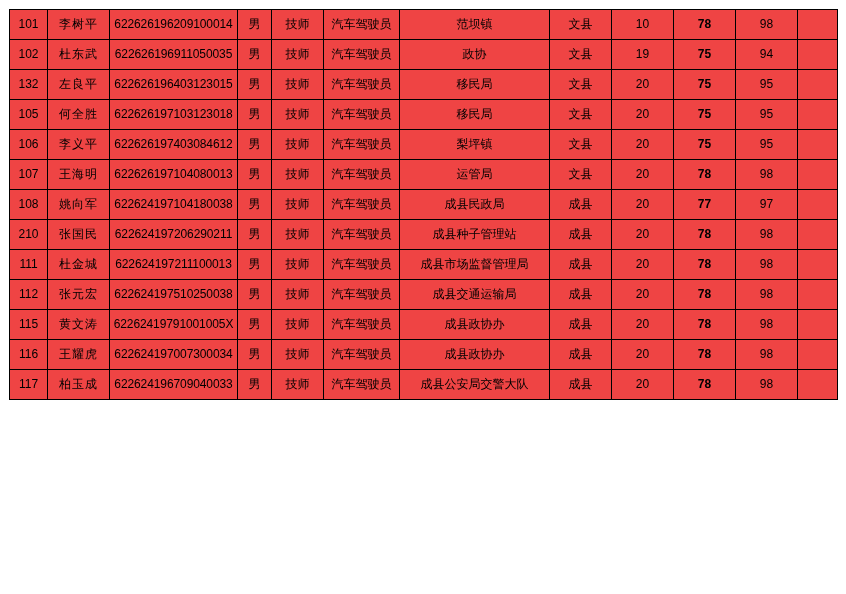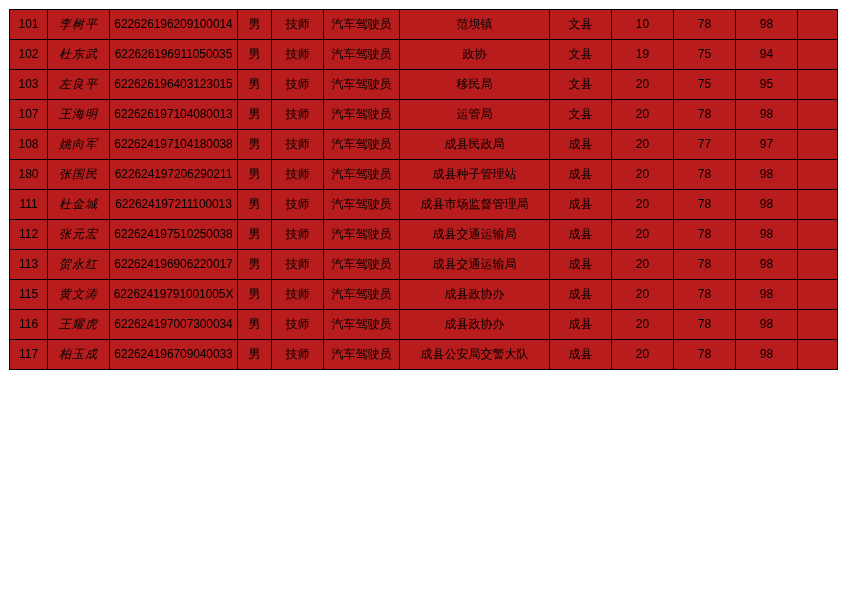--- a/index.html
+++ b/index.html
@@ -24,45 +24,45 @@
   #table-wrap {
     position: absolute;
     left: 9px;
     top: 9px;
     width: 828px;
   }
   table.roster {
     border-collapse: collapse;
     table-layout: fixed;
     width: 828px;
-    background: #b91c1c;
+    background: #ef4444;
   }
   table.roster td {
     border: 1px solid #000000;
     font-size: 12px;
     line-height: 15px;
     text-align: center;
     vertical-align: middle;
     padding: 2px 1px;
     height: 30px;
     box-sizing: border-box;
     font-family: "Liberation Sans", sans-serif;
     white-space: nowrap;
     overflow: hidden;
   }
   td.c-seq      { width: 38px; }
-  td.c-name     { width: 62px; letter-spacing: 1px; font-style: italic; }
+  td.c-name     { width: 62px; letter-spacing: 1px; }
   td.c-id       { width: 128px; font-size: 11.5px; letter-spacing: -0.1px; }
   td.c-sex      { width: 34px; }
   td.c-title    { width: 52px; }
   td.c-job      { width: 76px; font-size: 11.5px; }
   td.c-unit     { width: 150px; font-size: 12px; white-space: normal; line-height: 14px; }
   td.c-county   { width: 62px; }
   td.c-s1       { width: 62px; }
-  td.c-s2       { width: 62px; }
+  td.c-s2       { width: 62px; font-weight: bold; }
   td.c-s3       { width: 62px; }
   td.c-blank    { width: 40px; }
 </style>
 </head>
 <body>
 
 <div id="page">
   <div id="table-wrap">
     <table class="roster">
       <tbody id="roster-body">
@@ -88,27 +88,55 @@
             <td class="c-title">技师</td>
             <td class="c-job">汽车驾驶员</td>
             <td class="c-unit">政协</td>
             <td class="c-county">文县</td>
             <td class="c-s1">19</td>
             <td class="c-s2">75</td>
             <td class="c-s3">94</td>
             <td class="c-blank"></td>
           </tr>
           <tr>
-            <td class="c-seq">103</td>
+            <td class="c-seq">132</td>
             <td class="c-name">左良平</td>
             <td class="c-id">622626196403123015</td>
             <td class="c-sex">男</td>
             <td class="c-title">技师</td>
             <td class="c-job">汽车驾驶员</td>
             <td class="c-unit">移民局</td>
+            <td class="c-county">文县</td>
+            <td class="c-s1">20</td>
+            <td class="c-s2">75</td>
+            <td class="c-s3">95</td>
+            <td class="c-blank"></td>
+          </tr>
+          <tr>
+            <td class="c-seq">105</td>
+            <td class="c-name">何全胜</td>
+            <td class="c-id">622626197103123018</td>
+            <td class="c-sex">男</td>
+            <td class="c-title">技师</td>
+            <td class="c-job">汽车驾驶员</td>
+            <td class="c-unit">移民局</td>
+            <td class="c-county">文县</td>
+            <td class="c-s1">20</td>
+            <td class="c-s2">75</td>
+            <td class="c-s3">95</td>
+            <td class="c-blank"></td>
+          </tr>
+          <tr>
+            <td class="c-seq">106</td>
+            <td class="c-name">李义平</td>
+            <td class="c-id">622626197403084612</td>
+            <td class="c-sex">男</td>
+            <td class="c-title">技师</td>
+            <td class="c-job">汽车驾驶员</td>
+            <td class="c-unit">梨坪镇</td>
             <td class="c-county">文县</td>
             <td class="c-s1">20</td>
             <td class="c-s2">75</td>
             <td class="c-s3">95</td>
             <td class="c-blank"></td>
           </tr>
           <tr>
             <td class="c-seq">107</td>
             <td class="c-name">王海明</td>
             <td class="c-id">622626197104080013</td>
@@ -130,21 +158,21 @@
             <td class="c-title">技师</td>
             <td class="c-job">汽车驾驶员</td>
             <td class="c-unit">成县民政局</td>
             <td class="c-county">成县</td>
             <td class="c-s1">20</td>
             <td class="c-s2">77</td>
             <td class="c-s3">97</td>
             <td class="c-blank"></td>
           </tr>
           <tr>
-            <td class="c-seq">180</td>
+            <td class="c-seq">210</td>
             <td class="c-name">张国民</td>
             <td class="c-id">622624197206290211</td>
             <td class="c-sex">男</td>
             <td class="c-title">技师</td>
             <td class="c-job">汽车驾驶员</td>
             <td class="c-unit">成县种子管理站</td>
             <td class="c-county">成县</td>
             <td class="c-s1">20</td>
             <td class="c-s2">78</td>
             <td class="c-s3">98</td>
@@ -161,34 +189,20 @@
             <td class="c-county">成县</td>
             <td class="c-s1">20</td>
             <td class="c-s2">78</td>
             <td class="c-s3">98</td>
             <td class="c-blank"></td>
           </tr>
           <tr>
             <td class="c-seq">112</td>
             <td class="c-name">张元宏</td>
             <td class="c-id">622624197510250038</td>
-            <td class="c-sex">男</td>
-            <td class="c-title">技师</td>
-            <td class="c-job">汽车驾驶员</td>
-            <td class="c-unit">成县交通运输局</td>
-            <td class="c-county">成县</td>
-            <td class="c-s1">20</td>
-            <td class="c-s2">78</td>
-            <td class="c-s3">98</td>
-            <td class="c-blank"></td>
-          </tr>
-          <tr>
-            <td class="c-seq">113</td>
-            <td class="c-name">贺永红</td>
-            <td class="c-id">622624196906220017</td>
             <td class="c-sex">男</td>
             <td class="c-title">技师</td>
             <td class="c-job">汽车驾驶员</td>
             <td class="c-unit">成县交通运输局</td>
             <td class="c-county">成县</td>
             <td class="c-s1">20</td>
             <td class="c-s2">78</td>
             <td class="c-s3">98</td>
             <td class="c-blank"></td>
           </tr>

